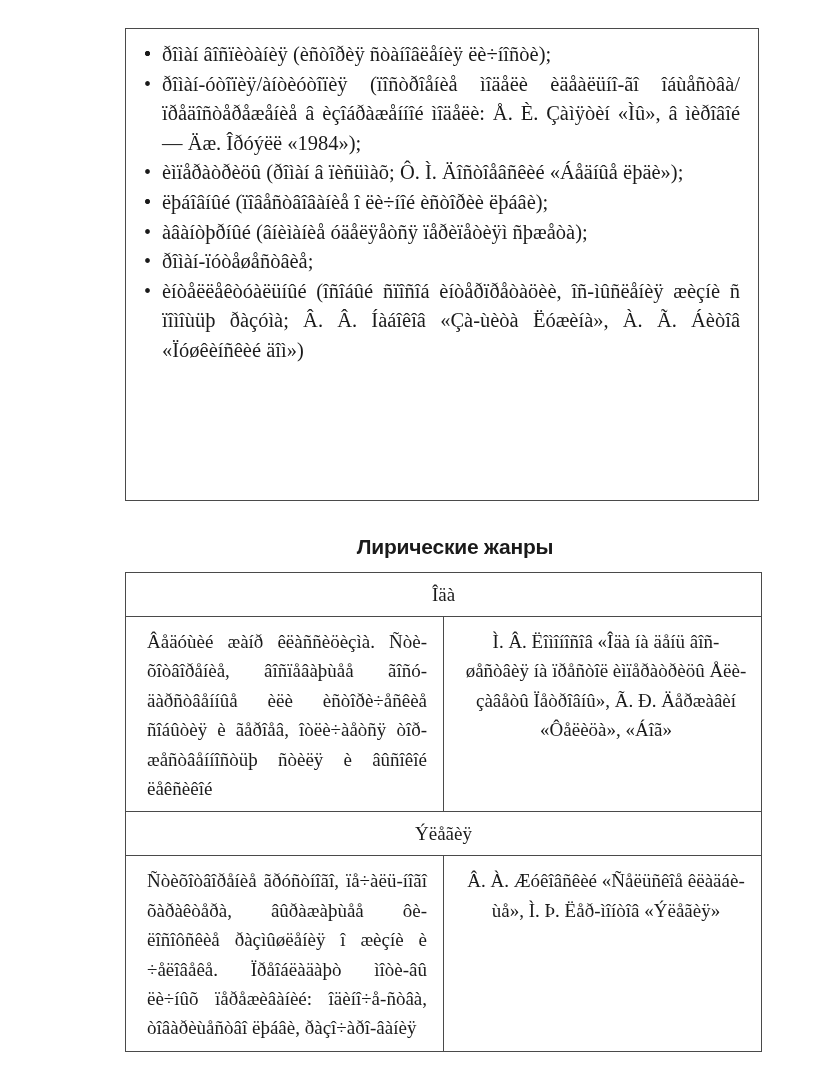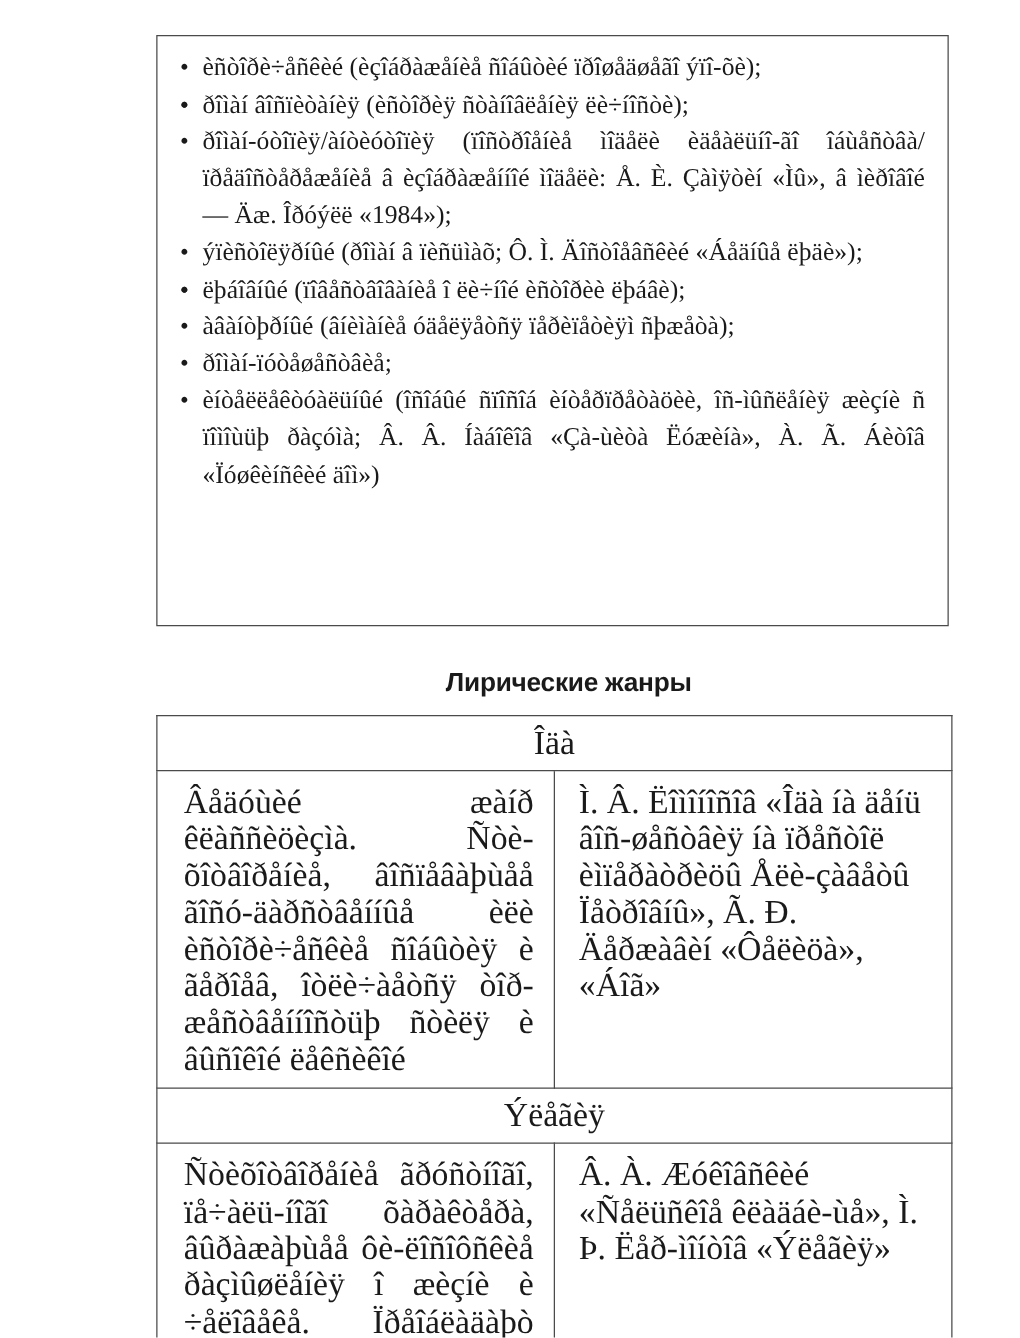--- a/index.html
+++ b/index.html
@@ -10,37 +10,37 @@
   .box ul { list-style: none; margin: 0; padding: 11px 18px 0 18px; }
   .box li { position: relative; padding-left: 18px; font-size: 20.5px; line-height: 29.6px;
             text-align: justify; }
   .box li .bullet { position: absolute; left: 0; top: 0; font-size: 20px; }
   .caption { position: absolute; left: 0; width: 816px; top: 535px; text-align: center;
              font-family: "Liberation Sans", "DejaVu Sans", sans-serif; font-weight: bold;
              font-size: 21px; letter-spacing: -0.2px; margin-left: 47px; }
   table.genres { position: absolute; left: 125px; top: 572px; width: 637px;
                  border-collapse: collapse; table-layout: fixed; }
   table.genres td { border: 1.5px solid #4a4a4a; vertical-align: top;
-                    font-size: 27px; line-height: 29.4px; }
+                    font-size: 19px; line-height: 29.4px; }
   td.head { text-align: center; height: 43px; padding: 0; vertical-align: middle !important; }
   td.desc { width: 398px; padding: 10px 16px 8px 21px; text-align: justify; font-weight: 500; }
-  td.authors { padding: 10px 12px 8px 19px; text-align: left; }
+  td.authors { padding: 10px 12px 8px 19px; text-align: center; }
   .row1 td.desc, .row1 td.authors { height: 172px; }
   .row2 td.desc, .row2 td.authors { height: 176px; }
 </style>
 </head>
 <body>
 
 <div class="box">
   <ul>
-    <li><span class="bullet">•</span><span>èñòîðè÷åñêèé (èçîáðàæåíèå ñîáûòèé ïðîøåäøåãî ýïî-õè);</span></li>
+    <li><span class="bullet">•</span></li>
     <li><span class="bullet">•</span></li>
     <li><span class="bullet">•</span><span>ðîìàí âîñïèòàíèÿ (èñòîðèÿ ñòàíîâëåíèÿ ëè÷íîñòè);</span></li>
     <li><span class="bullet">•</span><span>ðîìàí-óòîïèÿ/àíòèóòîïèÿ (ïîñòðîåíèå ìîäåëè èäåàëüíî-ãî îáùåñòâà/ïðåäîñòåðåæåíèå â èçîáðàæåííîé ìîäåëè: Å. È. Çàìÿòèí «Ìû», â ìèðîâîé — Äæ. Îðóýëë «1984»);</span></li>
-    <li><span class="bullet">•</span><span>ýïèñòîëÿðíûé (ðîìàí â ïèñüìàõ; Ô. Ì. Äîñòîåâñêèé «Áåäíûå ëþäè»);</span></li>
+    <li><span class="bullet">•</span><span>èìïåðàòðèöû (ðîìàí â ïèñüìàõ; Ô. Ì. Äîñòîåâñêèé «Áåäíûå ëþäè»);</span></li>
     <li><span class="bullet">•</span></li>
     <li><span class="bullet">•</span><span>ëþáîâíûé (ïîâåñòâîâàíèå î ëè÷íîé èñòîðèè ëþáâè);</span></li>
     <li><span class="bullet">•</span><span>àâàíòþðíûé (âíèìàíèå óäåëÿåòñÿ ïåðèïåòèÿì ñþæåòà);</span></li>
     <li><span class="bullet">•</span><span>ðîìàí-ïóòåøåñòâèå;</span></li>
     <li><span class="bullet">•</span><span>èíòåëëåêòóàëüíûé (îñîáûé ñïîñîá èíòåðïðåòàöèè, îñ-ìûñëåíèÿ æèçíè ñ ïîìîùüþ ðàçóìà; Â. Â. Íàáîêîâ «Çà-ùèòà Ëóæèíà», À. Ã. Áèòîâ «Ïóøêèíñêèé äîì»)</span></li>
   </ul>
 </div>
 
 <div class="caption">Лирические жанры</div>
 

